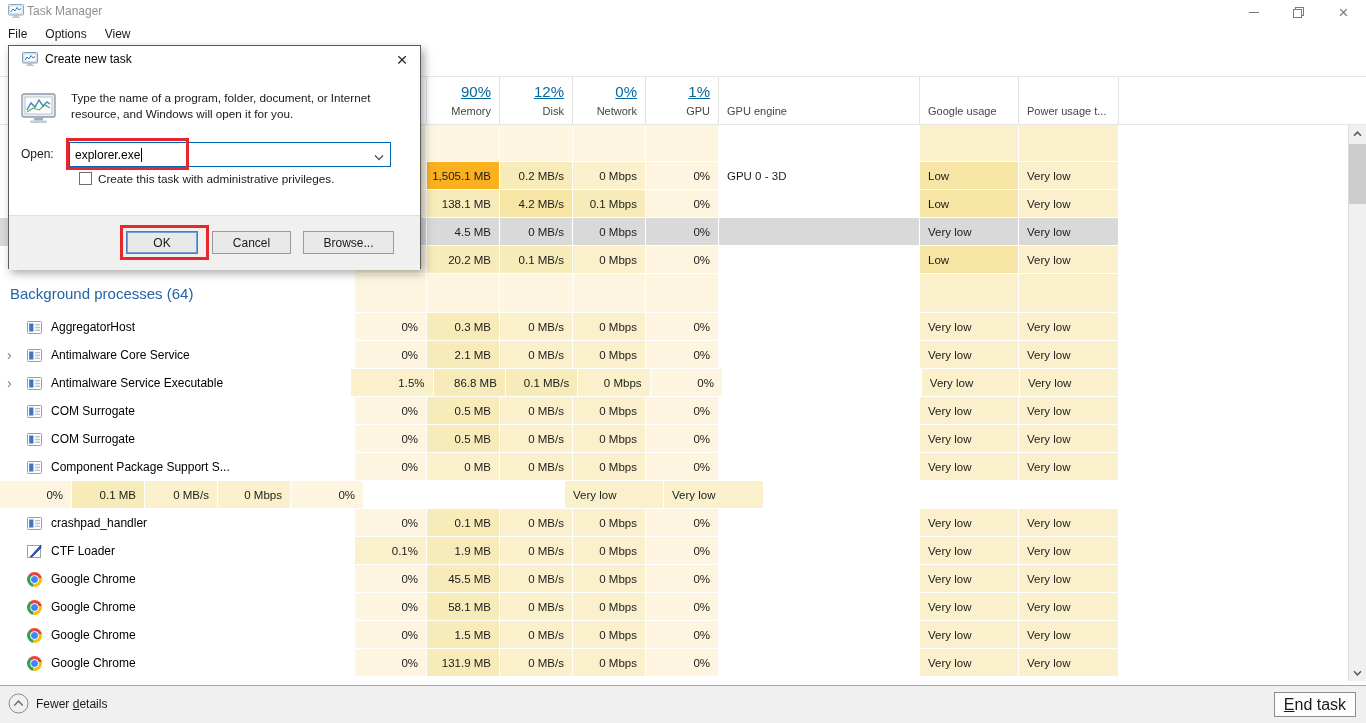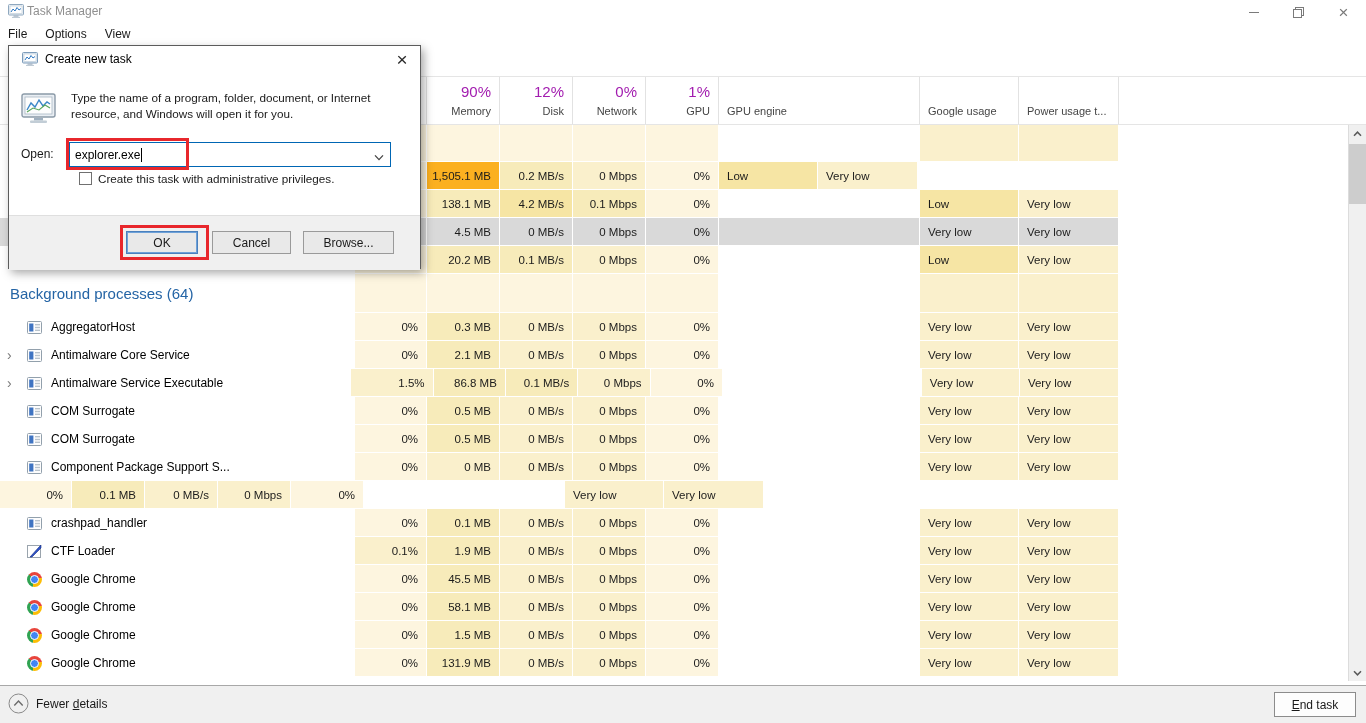--- a/index.html
+++ b/index.html
@@ -20,21 +20,21 @@
   .menubar{position:absolute;left:0;top:22px;width:100%;height:23px;background:#fff;display:flex;align-items:center;}
   .menuitem{padding:0 9px;font-size:12px;color:#191919;}
   .menuitem:first-child{padding-left:8px;}
 
   
   .main{position:absolute;left:0;top:45px;width:1366px;height:640px;background:#fff;border-bottom:1px solid #a8a8a8;}
   .colheads{position:absolute;left:0;top:31px;width:1366px;height:49px;box-sizing:border-box;
     border-top:1px solid #e5e5e5;border-bottom:1px solid #e5e5e5;display:flex;}
   .hc{box-sizing:border-box;border-right:1px solid #e2e2e2;display:flex;flex-direction:column;justify-content:flex-end;padding-bottom:5px;}
   .hc.noborder{border-right:none;}
-  .hc .pct{font-size:15px;color:#a21caf;text-align:right;padding-right:8px;height:24px;line-height:24px;}
+  .hc .pct{font-size:15px;color:#0369a1;text-align:right;padding-right:8px;height:24px;line-height:24px;text-decoration:underline;}
   .hc .lbl{font-size:11px;color:#454545;text-align:right;padding-right:8px;height:15px;line-height:15px;}
   .hc.leftal .pct{text-align:left;padding-left:8px;}
   .hc.leftal .lbl{text-align:left;padding-left:8px;}
 
   .grid{position:absolute;left:0;top:80px;width:1119px;}
   .row{display:flex;width:1119px;}
   .cell{height:100%;box-sizing:border-box;display:flex;align-items:center;font-size:11.5px;color:#1b1b1b;}
   .vcell{justify-content:flex-end;padding-right:8px;border-right:1px solid #fff;border-bottom:1px solid #fff;}
   .lcell{justify-content:flex-start;padding-left:8px;border-right:1px solid #fff;border-bottom:1px solid #fff;}
   .namecell{justify-content:flex-start;}
@@ -54,21 +54,21 @@
     border-left:1px solid #dcdcdc;box-sizing:border-box;}
   .sb-arrow{position:absolute;left:0;width:17px;height:17px;display:flex;align-items:center;justify-content:center;}
   .sb-arrow.top{top:0;} .sb-arrow.bottom{bottom:0;}
   .sb-thumb{position:absolute;left:0;top:19px;width:17px;height:60px;background:#cdcdcd;}
 
   
   .bottombar{position:absolute;left:0;top:686px;width:1366px;height:37px;background:#f0f0f0;}
   .fewer{position:absolute;left:8px;top:7px;display:flex;align-items:center;}
   .fewer-text{margin-left:7px;font-size:12px;color:#1a1a1a;}
   .endtask{position:absolute;right:10px;top:6px;width:82px;height:25px;background:#fdfdfd;border:1px solid #8c8c8c;
-    font-family:"Liberation Sans", sans-serif;font-size:12px;color:#1a1a1a;display:flex;align-items:center;justify-content:center;}
+    font-family:"Liberation Sans", sans-serif;font-size:16px;color:#1a1a1a;display:flex;align-items:center;justify-content:center;}
 
   
   .dialog{position:absolute;left:8px;top:45px;width:413px;height:224px;background:#fff;border:1px solid #5c5c5c;
     box-sizing:border-box;box-shadow:3px 4px 9px rgba(0,0,0,0.35);z-index:50;}
   .dtitle{position:absolute;left:0;top:0;width:100%;height:27px;background:#fff;}
   .dtitle .tm-ic{left:13px;top:6px;}
   .dtitle-text{position:absolute;left:36px;top:6px;font-size:12px;color:#000;}
   .dclose{position:absolute;right:3px;top:2px;width:30px;height:22px;display:flex;align-items:center;justify-content:center;}
   .dclose span{font-size:19px;color:#2b2b2b;line-height:1;}
   .dicon{position:absolute;left:12px;top:47px;width:36px;height:32px;}
@@ -175,20 +175,21 @@
         <div class="cell lcell t1" style="width: 99px;"></div>
         <div class="cell lcell t1" style="width: 100px;"></div>
       </div>
       <div class="row" style="height: 28px;">
         <div class="cell namecell " style="width: 355px; background: transparent;"></div>
         <div class="cell vcell t0" style="width: 72px;"></div>
         <div class="cell vcell hot" style="width: 73px;">1,505.1 MB</div>
         <div class="cell vcell t2" style="width: 73px;">0.2 MB/s</div>
         <div class="cell vcell t1" style="width: 73px;">0 Mbps</div>
         <div class="cell vcell t0" style="width: 73px;">0%</div>
+        <div class="cell lcell " style="width: 201px; background: transparent;">GPU 0 - 3D</div>
         <div class="cell lcell t3" style="width: 99px;">Low</div>
         <div class="cell lcell t1" style="width: 100px;">Very low</div>
       </div>
       <div class="row" style="height: 28px;">
         <div class="cell namecell " style="width: 355px; background: transparent;"></div>
         <div class="cell vcell t0" style="width: 72px;"></div>
         <div class="cell vcell t2" style="width: 73px;">138.1 MB</div>
         <div class="cell vcell t3" style="width: 73px;">4.2 MB/s</div>
         <div class="cell vcell t2" style="width: 73px;">0.1 Mbps</div>
         <div class="cell vcell t0" style="width: 73px;">0%</div>

